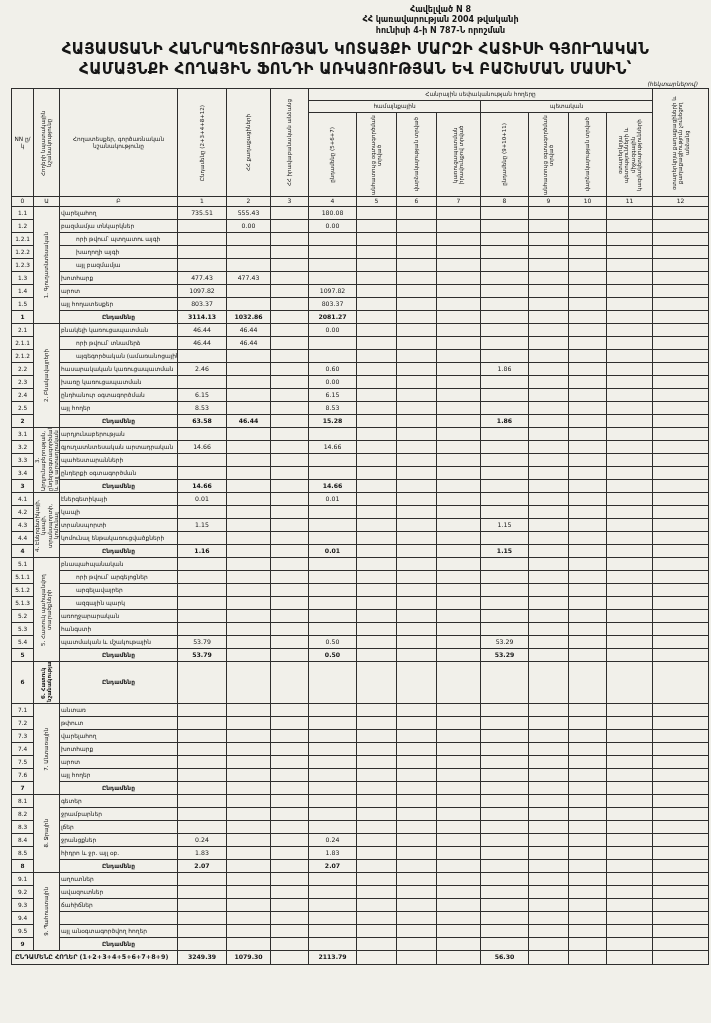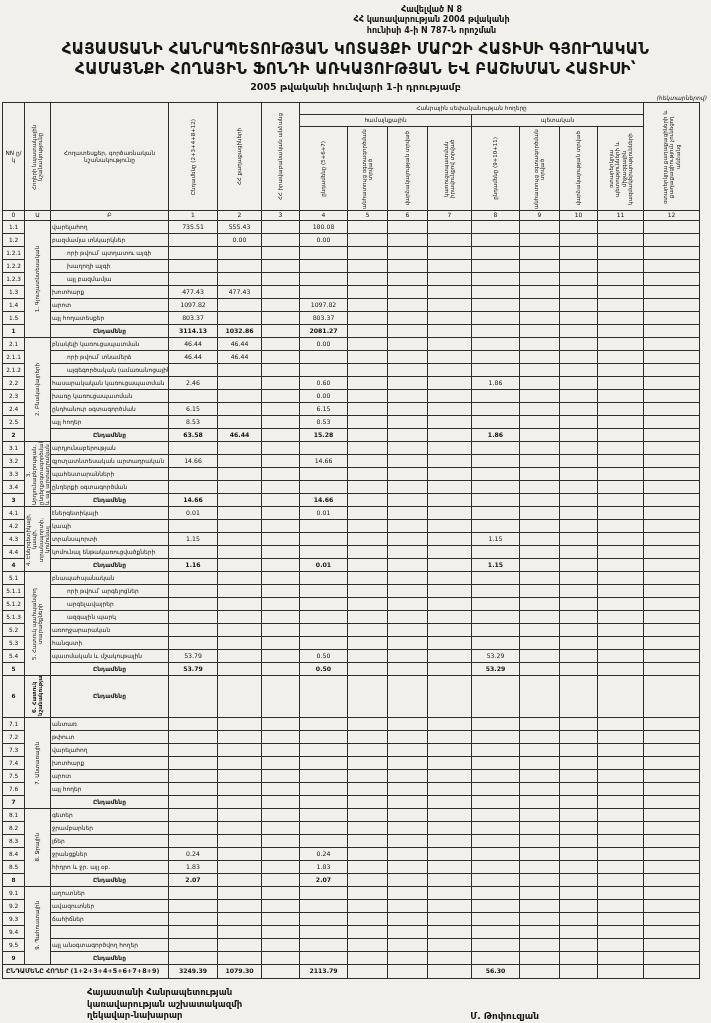--- a/index.html
+++ b/index.html
@@ -3,21 +3,21 @@
 <meta charset="utf-8">
 <style>
   * { box-sizing: border-box; }
   html, body { margin: 0; padding: 0; }
   body {
     width: 711px; height: 1023px;
     background: #e9e8e2;
     font-family: "DejaVu Sans", sans-serif;
     color: #161616;
   }
-  .page { width: 711px; height: 1023px; background: #f1f0ea; padding: 5px 2px; overflow: hidden; }
+  .page { width: 711px; height: 1023px; background: #f1f0ea; padding: 5px 11px; overflow: hidden; }
 
   .appendix { width: 275px; margin-left: 292px; text-align: center; font-size: 8px; font-weight: bold; line-height: 1.3; }
   .titleblock { text-align: center; font-weight: bold; margin-top: 4px; }
   .title { font-size: 11.5px; letter-spacing: 2px; }
   .subtitle { font-size: 15px; letter-spacing: 0.3px; margin-top: 2px; }
   .dateline { font-size: 9.5px; margin-top: 3px; }
   .units { text-align: right; font-size: 6px; margin: 2px 2px 1px 0; font-style: italic; }
 
   table { border-collapse: collapse; table-layout: fixed; width: 697px; }
   th, td {
@@ -62,22 +62,21 @@
 <div class="page">
 
   <div class="appendix">
     <div>Հավելված N 8</div>
     <div>ՀՀ կառավարության 2004 թվականի</div>
     <div>հունիսի 4-ի N 787-Ն որոշման</div>
   </div>
 
   <div class="titleblock">
     <div class="subtitle">ՀԱՅԱՍՏԱՆԻ ՀԱՆՐԱՊԵՏՈՒԹՅԱՆ ԿՈՏԱՅՔԻ ՄԱՐԶԻ ՀԱՏԻՍԻ ԳՅՈՒՂԱԿԱՆ</div>
-    <div class="subtitle">ՀԱՄԱՅՆՔԻ ՀՈՂԱՅԻՆ ՖՈՆԴԻ ԱՌԿԱՅՈՒԹՅԱՆ ԵՎ ԲԱՇԽՄԱՆ ՀԱՏԻՍԻ՝</div>
-    <div class="dateline">2005 թվականի հունվարի 1-ի դրությամբ</div>
+    <div class="subtitle">ՀԱՄԱՅՆՔԻ ՀՈՂԱՅԻՆ ՖՈՆԴԻ ԱՌԿԱՅՈՒԹՅԱՆ ԵՎ ԲԱՇԽՄԱՆ ՄԱՍԻՆ՝</div>
   </div>
 
   <div class="units">(հեկտարներով)</div>
 
   <table>
     <colgroup>
       <col style="width:22px">
         <col style="width:26px">
         <col style="width:118px">
       <col style="width:49px">
@@ -1081,22 +1080,14 @@
           <td class="num-cell"></td>
           <td class="num-cell">56.30</td>
           <td class="num-cell"></td>
           <td class="num-cell"></td>
           <td class="num-cell"></td>
           <td class="num-cell"></td>
         </tr>
       </tbody>
   </table>
 
-  <div class="footer">
-    <div class="sig-left">
-      <div>Հայաստանի Հանրապետության</div>
-      <div>կառավարության աշխատակազմի</div>
-      <div>ղեկավար-նախարար</div>
-    </div>
-    <div class="sig-name">Մ. Թոփուզյան</div>
-  </div>
 
 </div>
 
 </body></html>

